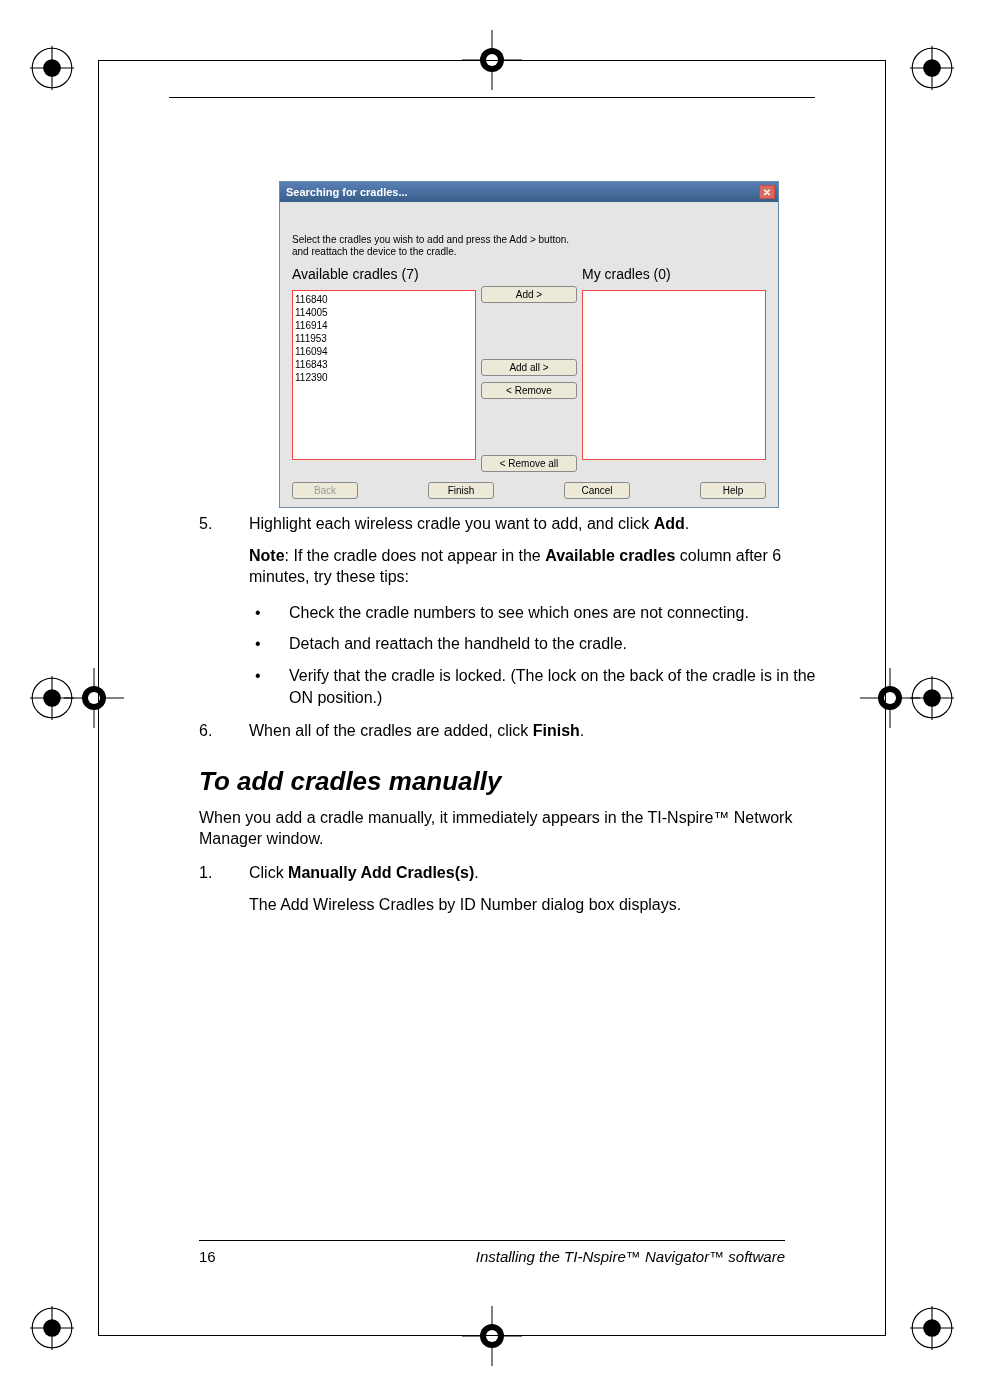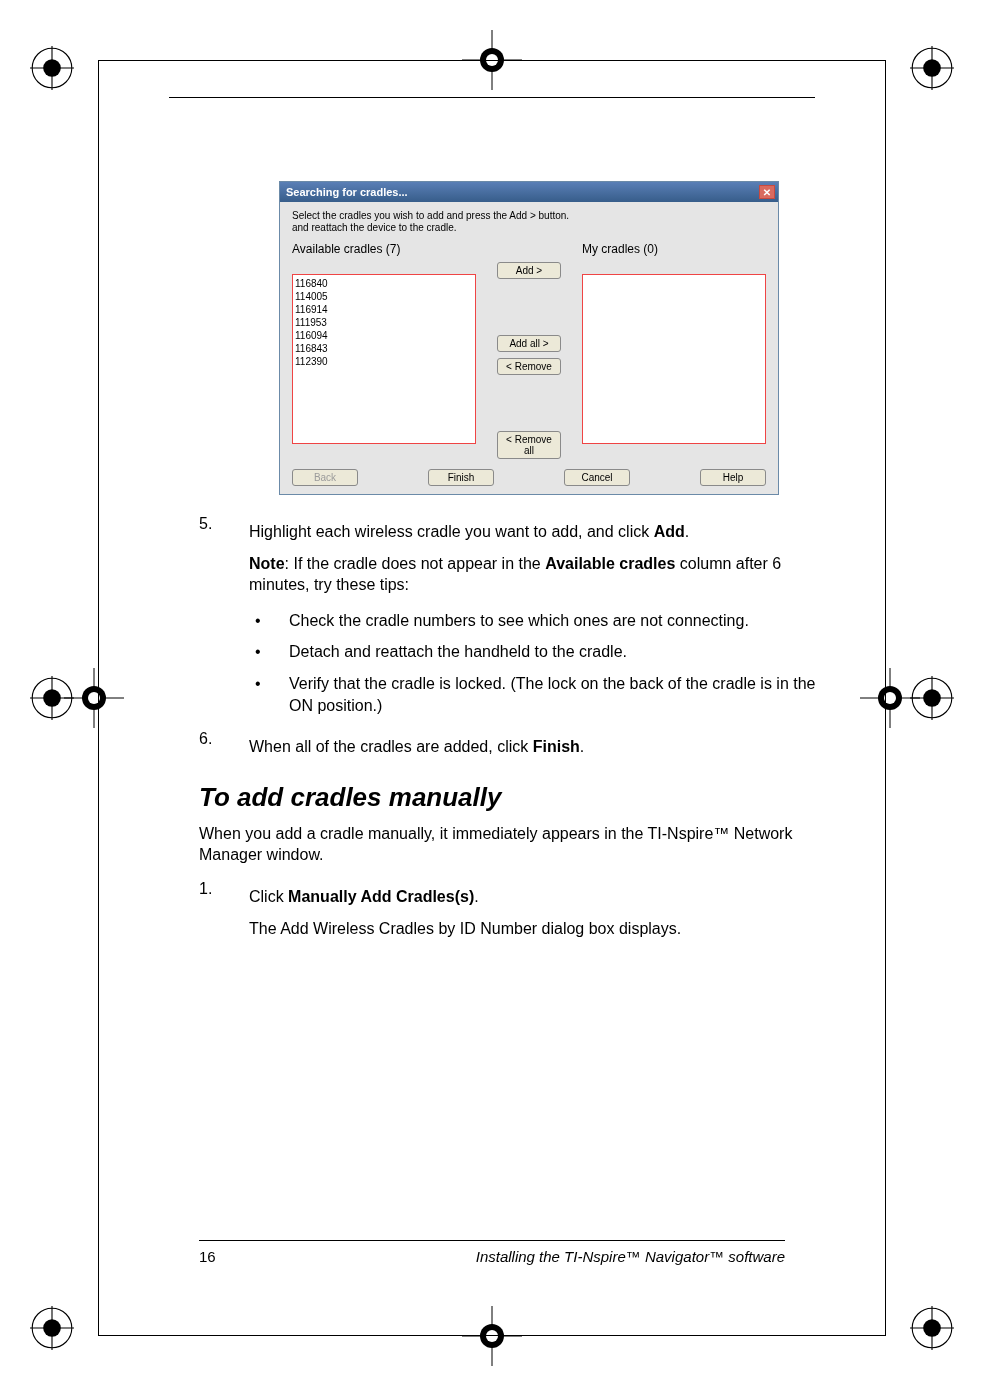--- a/index.html
+++ b/index.html
@@ -75,39 +75,39 @@
     border: 1px solid #c94a3f;
     display: flex;
     align-items: center;
     justify-content: center;
     color: #fff;
     font-size: 10px;
   }
   .dialog-body {
     padding: 8px 12px;
   }
-  .instr { font-size: 10px; margin-bottom: 8px; line-height: 1.2; }
+  .instr { font-size: 10px; margin-bottom: 8px; line-height: 1.2; margin-top: 24px; }
   .lists { display: flex; gap: 10px; }
   .col-left, .col-right { flex: 1 1 0; }
   .col-mid { width: 86px; display: flex; flex-direction: column; align-items: center; gap: 6px; }
-  .list-label { font-size: 12px; margin-bottom: 18px; display:block; }
+  .list-label { font-size: 14px; margin-bottom: 8px; display:block; }
   .listbox {
     border: 1px solid #ef4444;
     background: #fff;
     height: 170px;
     padding: 2px;
     font-size: 10px;
     line-height: 1.3;
   }
   .winbtn {
     font-size: 10px;
     border: 1px solid #8a8a8a;
     background: #ece9d8;
     padding: 2px 4px;
-    width: 64px;
+    width: 96px;
     text-align: center;
     border-radius: 3px;
     cursor: pointer;
   }
   .gap-lg { margin-top: 44px; }
   .gap-xl { margin-top: 44px; }
   .dlg-footer {
     display: flex;
     justify-content: space-between;
     gap: 8px;
@@ -120,21 +120,21 @@
     position: absolute;
     left: 100px;
     top: 440px;
     width: 620px;
     font-size: 16px;
     line-height: 1.35;
   }
   .step { display: flex; margin-top: 12px; }
   .step-num { width: 50px; flex: 0 0 50px; }
   .step-body { flex: 1; }
-  .step-body p { margin-bottom: 10px; margin-top: 8px; }
+  .step-body p { margin-bottom: 10px; }
   .bullets { margin-top: 4px; margin-left: 50px; }
   .bullet { display: flex; margin-bottom: 10px; }
   .bullet .dot { width: 40px; flex: 0 0 40px; text-align: left; padding-left: 6px;}
   .heading {
     font-style: italic;
     font-weight: bold;
     font-size: 26px;
     margin-top: 12px;
     margin-bottom: 8px;
   }

